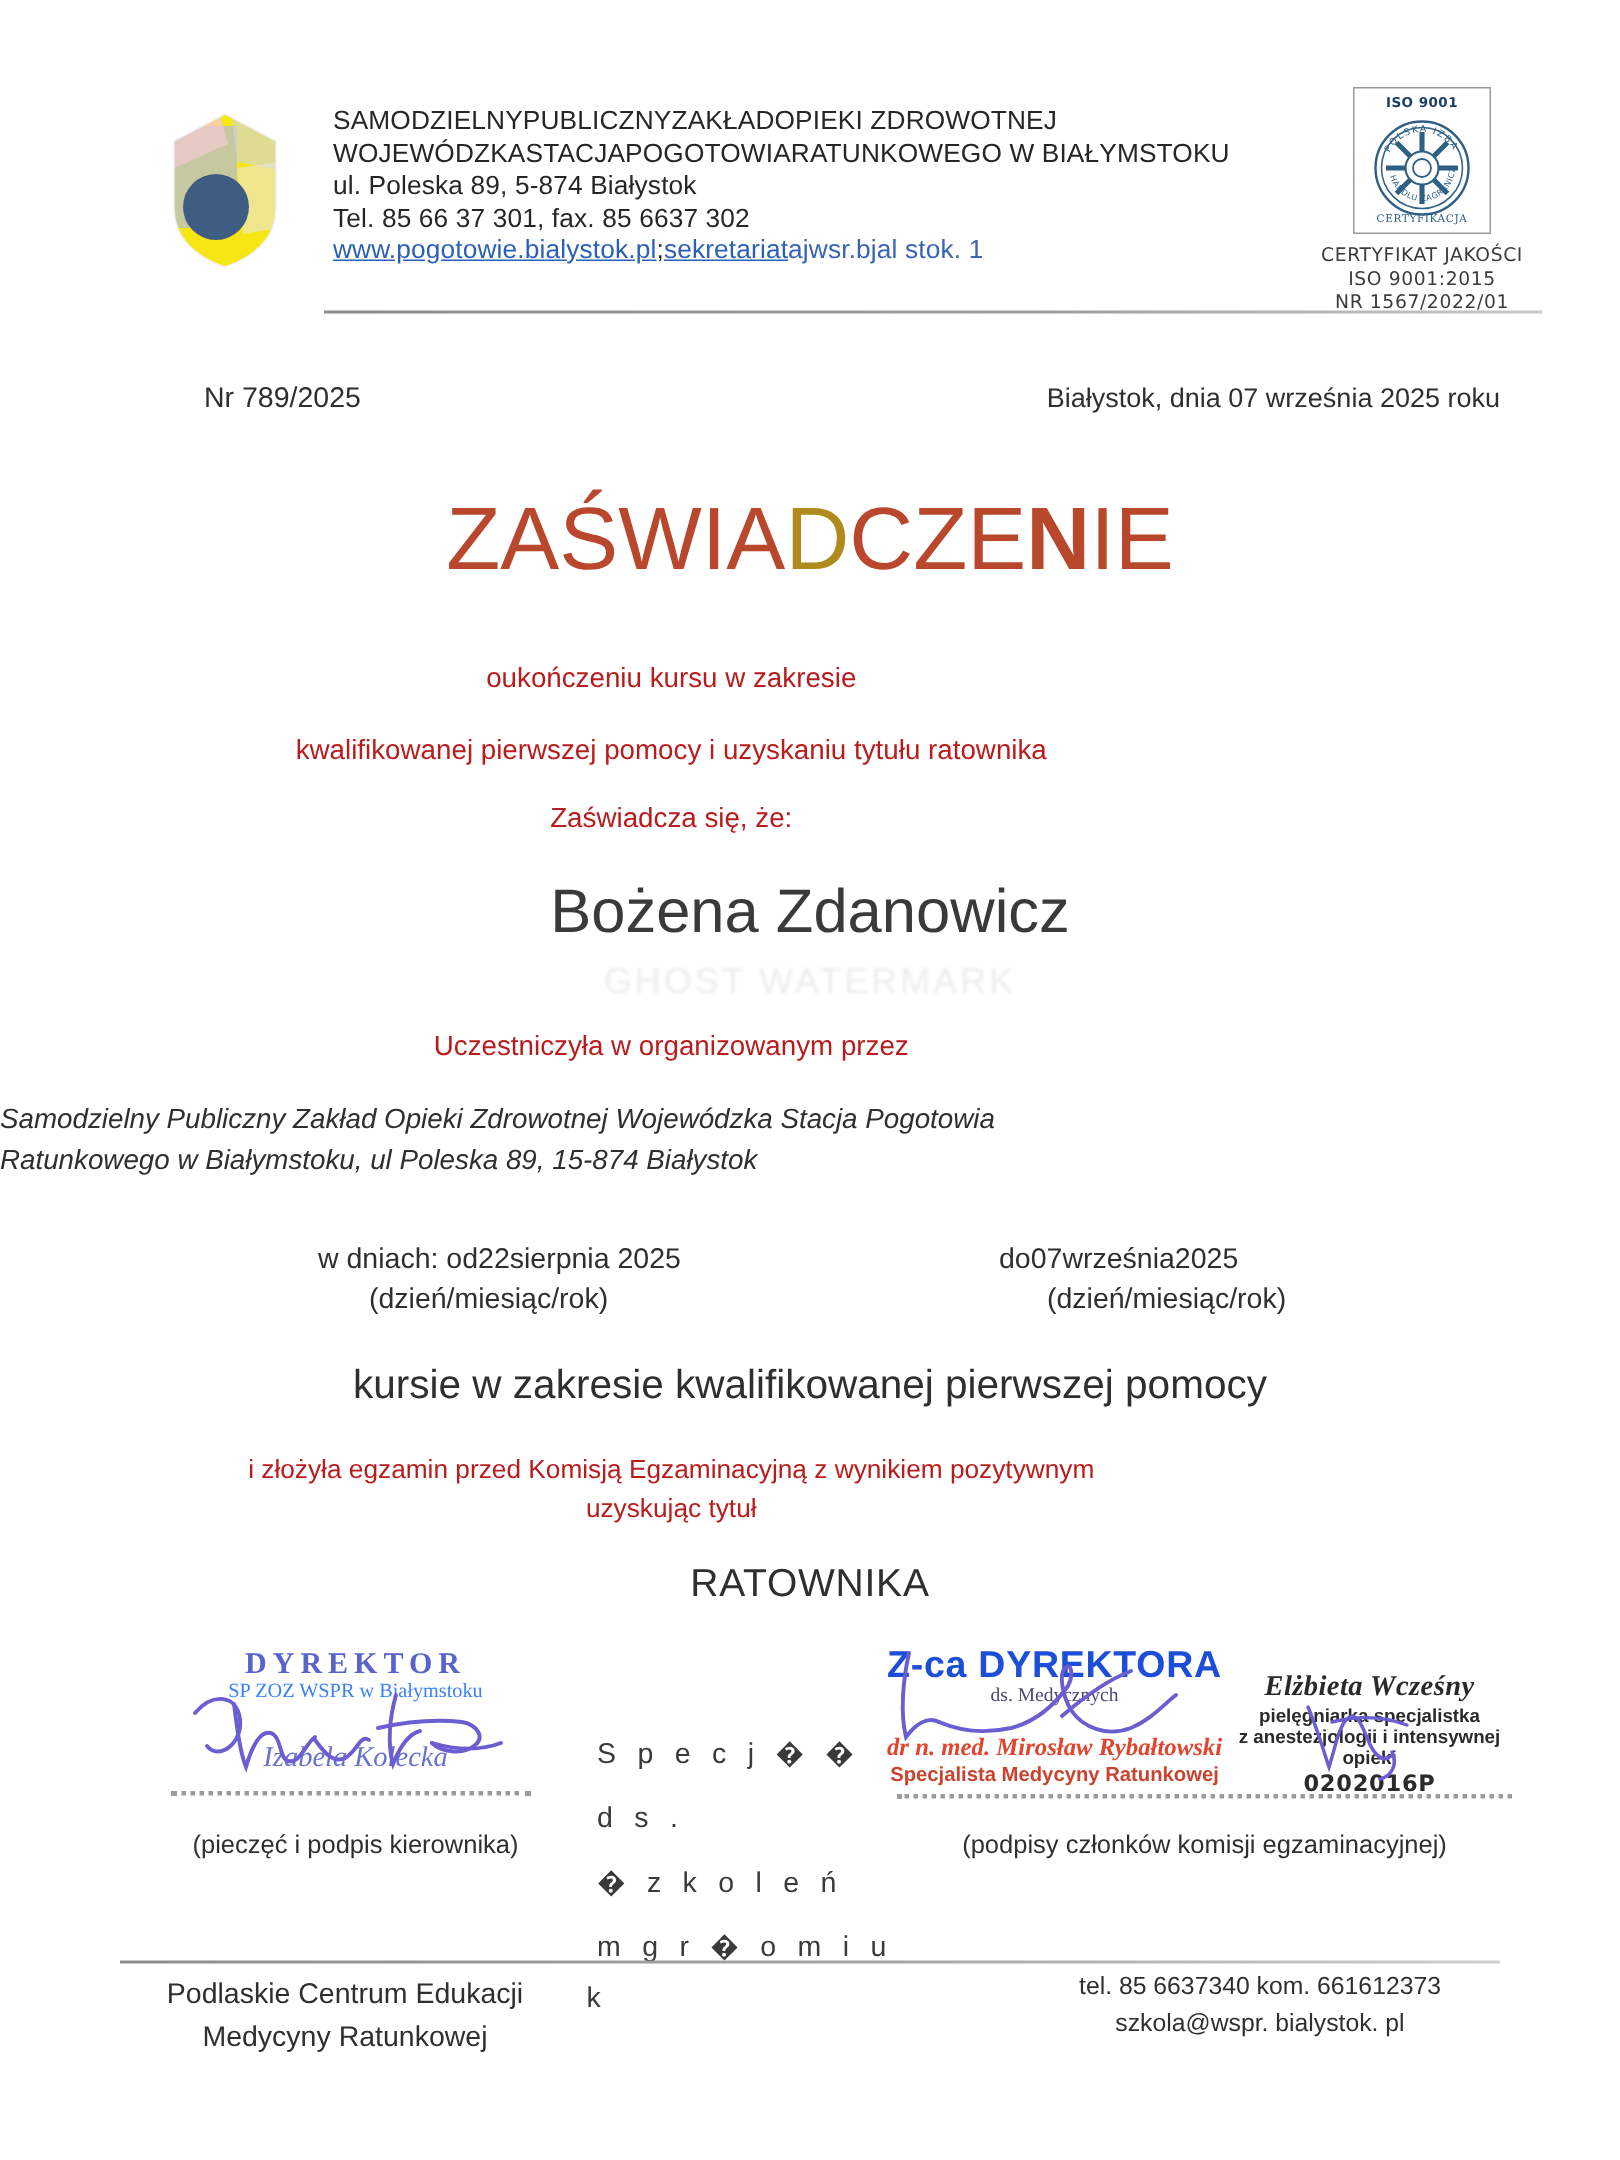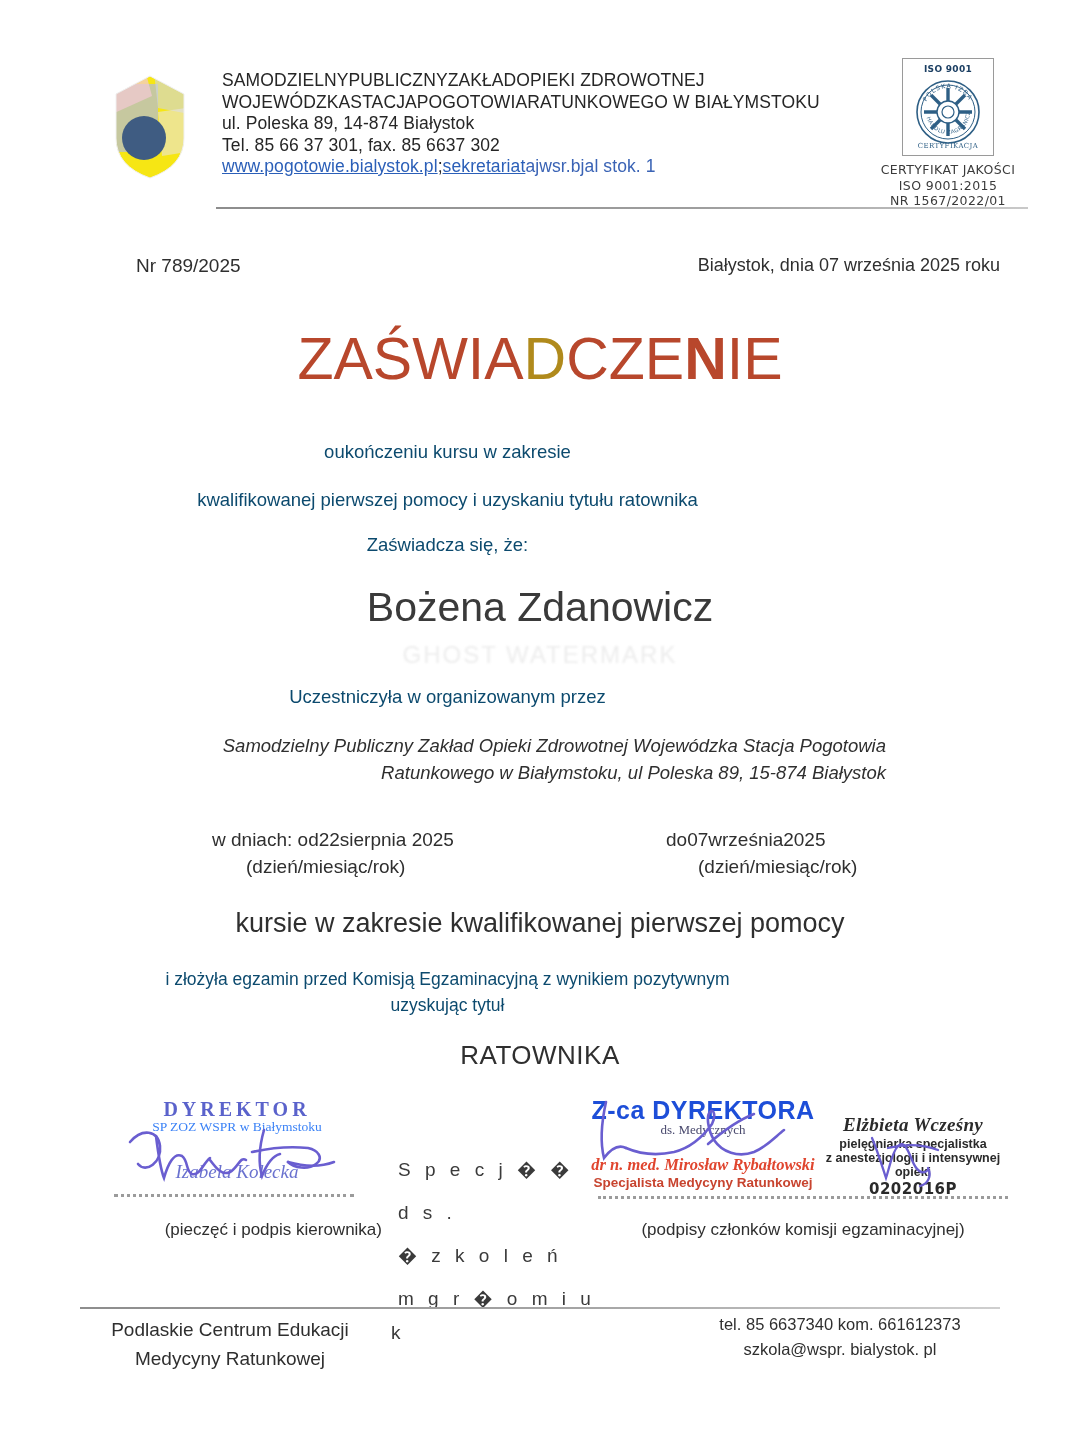--- a/index.html
+++ b/index.html
@@ -131,21 +131,21 @@
     font-weight: 400;
   }
   .doc-title .ch-d { color: #b08a1c; }
   .doc-title .ch-n { font-weight: 700; color: #b8472c; }
 
   
   .line {
     position: absolute;
     width: 895px;
     text-align: center;
-    color: #0c4a6e;
+    color: #b91c1c;
   }
   .l-sub1 { top: 441px; font-size: 18.5px; }
   .l-sub2 { top: 489px; font-size: 18.5px; }
   .l-sub3 { top: 534px; font-size: 18.5px; }
 
   .recipient {
     position: absolute;
     top: 583px;
     width: 1080px;
     text-align: center;
@@ -166,21 +166,21 @@
     filter: blur(1.1px);
     user-select: none;
   }
 
   .l-part { top: 686px; font-size: 18.5px; text-align: center; }
 
   .org {
     position: absolute;
     top: 732px;
     width: 886px;
-    text-align: right;
+    text-align: left;
     font-style: italic;
     font-size: 18.5px;
     line-height: 27px;
     color: #2f2f2f;
   }
 
   
   .dates {
     position: absolute;
     top: 826px;
@@ -273,21 +273,21 @@
   }
   .dots-left {
     position: absolute;
     left: 114px; top: 104px;
     width: 240px;
   }
   .cap-left {
     position: absolute;
     left: 92px; top: 130px;
     width: 290px;
-    text-align: right;
+    text-align: center;
     font-size: 17px;
     color: #2f2f2f;
   }
 
   
   .garbled {
     position: absolute;
     left: 398px; top: 58px;
     width: 200px;
     font-size: 19px;
@@ -445,21 +445,21 @@
           <polygon points="62,46 104,40 104,84 66,90" fill="#e8e3ef" opacity="0.55"></polygon>
         </g>
         <path d="M20 28 L54 10 L88 28 L88 72 Q88 100 54 112 Q20 100 20 72 Z" fill="none" stroke="#f0f0f0" stroke-width="1"></path>
         <circle cx="48" cy="72" r="22" fill="#3f5c82"></circle>
       </svg>
     </div>
 
     <div class="header-text">
       <div>SAMODZIELNYPUBLICZNYZAKŁADOPIEKI ZDROWOTNEJ</div>
       <div>WOJEWÓDZKASTACJAPOGOTOWIARATUNKOWEGO W BIAŁYMSTOKU</div>
-      <div>ul. Poleska 89, 14-874 Białystok</div>
+      <div>ul. Poleska 89, 5-874 Białystok</div>
       <div>Tel. 85 66 37 301, fax. 85 6637 302</div>
       <div><span class="link">www.pogotowie.bialystok.pl</span><span>;</span><span class="link">sekretariat</span><span class="plain-tail">ajwsr.bjal stok. 1</span></div>
     </div>
 
     <div class="iso-block">
       <div class="iso-frame">
         <div class="iso-label">ISO 9001</div>
         <svg class="iso-emblem" width="76" height="74" viewBox="0 0 76 74" aria-hidden="true">
           <circle cx="38" cy="34" r="31" fill="none" stroke="#2e5f85" stroke-width="1.6"></circle>
           <circle cx="38" cy="34" r="27" fill="none" stroke="#2e5f85" stroke-width="1"></circle>

